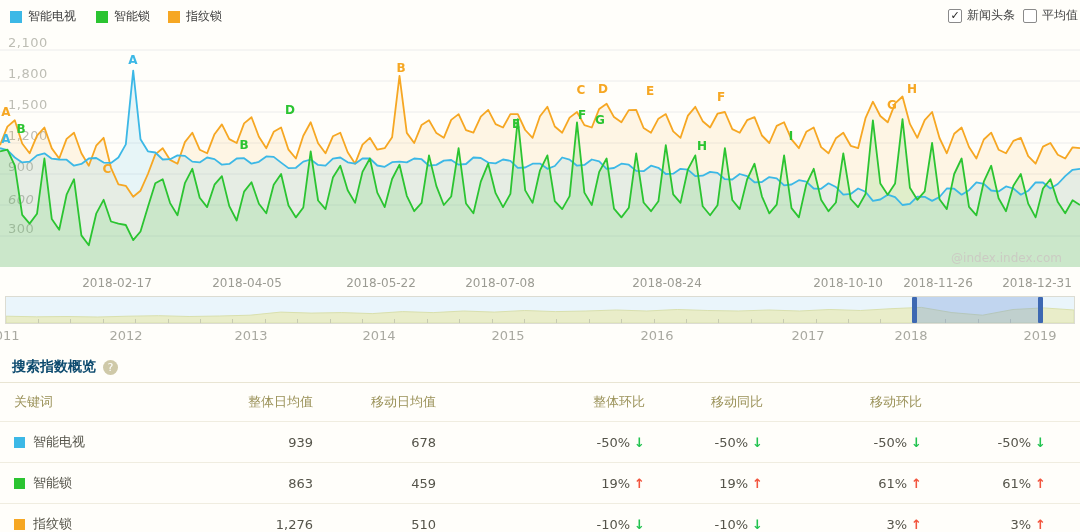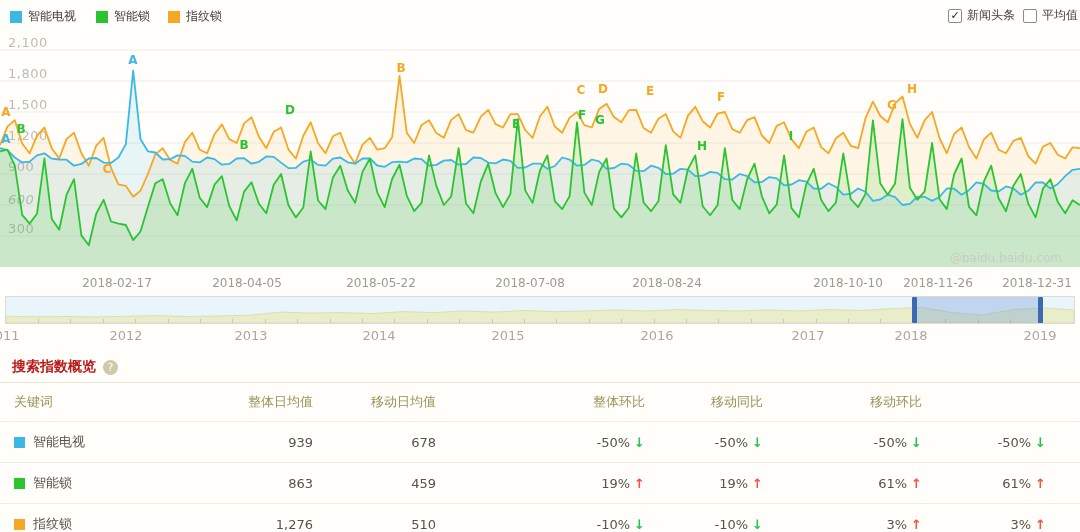--- a/index.html
+++ b/index.html
@@ -23,21 +23,21 @@
   
   .scrubber{position:absolute;left:5px;top:296px;width:1070px;height:28px;border:1px solid #dcdcd2;
             background:linear-gradient(#f3fafd,#e8f4fa);box-sizing:border-box;}
   .scrub-sel{position:absolute;top:0;height:100%;background:rgba(110,150,215,.33);}
   .scrub-handle{position:absolute;top:0;width:5px;height:100%;background:#3d68b2;border-radius:1px;cursor:ew-resize;}
   .scrub-tick{position:absolute;bottom:0;width:1px;background:#c6cab0;}
   .year-label{position:absolute;top:328px;font-size:13px;color:#a9a9a1;transform:translateX(-50%);}
   
   .overview{position:absolute;left:0;top:352px;width:1080px;}
   .ov-title-row{height:30px;display:flex;align-items:center;padding-left:12px;gap:7px;}
-  .ov-title{font-size:14px;font-weight:bold;color:#b91c1c;}
+  .ov-title{font-size:14px;font-weight:bold;color:#0c4a6e;}
   .help-icon{width:15px;height:15px;border-radius:50%;background:#cfc9a8;color:#fff;font-size:11px;
              display:flex;align-items:center;justify-content:center;cursor:pointer;}
   .ov-rule{border:none;border-top:1px solid #e9e5d3;margin:0;}
   .ov-grid{display:grid;grid-template-columns:220px 93px 123px 209px 118px 159px 124px 34px;align-items:center;}
   .ov-head{height:38px;font-size:13px;color:#9b9259;}
   .ov-row{height:40px;border-top:1px solid #f0ede0;font-size:13px;color:#55544a;}
   .cell-r{text-align:right;}
   .kw-cell{display:flex;align-items:center;gap:8px;padding-left:14px;}
   .kw-swatch{width:11px;height:11px;display:inline-block;}
   .arrow{font-weight:bold;margin-left:4px;}
@@ -114,28 +114,28 @@
     <div class="marker" style="color: rgb(246, 167, 35); left: 721px; top: 97px;">F</div>
     <div class="marker" style="color: rgb(43, 196, 49); left: 791px; top: 136px;">I</div>
     <div class="marker" style="color: rgb(246, 167, 35); left: 892px; top: 105px;">G</div>
     <div class="marker" style="color: rgb(246, 167, 35); left: 912px; top: 89px;">H</div>
   </div>
 
 <div id="xticks">
     <div class="xtick" style="left: 117px;">2018-02-17</div>
     <div class="xtick" style="left: 247px;">2018-04-05</div>
     <div class="xtick" style="left: 381px;">2018-05-22</div>
-    <div class="xtick" style="left: 530px; text-align: right;">2018-07-08</div>
+    <div class="xtick" style="left: 500px; text-align: right;">2018-07-08</div>
     <div class="xtick" style="left: 667px;">2018-08-24</div>
     <div class="xtick" style="left: 804px; margin-left: 44px;">2018-10-10</div>
     <div class="xtick" style="left: 938px;">2018-11-26</div>
     <div class="xtick" style="left: 1037px;">2018-12-31</div>
   </div>
 
-<div class="watermark">@baidu.baidu.com</div>
+<div class="watermark">@index.index.com</div>
 
 <div class="scrubber">
   <svg id="scrub-svg" width="1068" height="26" style="position:absolute;left:0;top:0">
       <rect x="0" y="0" width="1068" height="26" fill="#eaf5fb"></rect>
       <path d="M0,26 L0.0,19.2 L30.5,19.8 L61.0,19.5 L91.5,20.0 L122.1,19.2 L152.6,18.7 L183.1,19.5 L213.6,19.0 L244.1,18.2 L274.6,15.1 L305.1,16.1 L335.7,15.6 L366.2,16.6 L396.7,14.6 L427.2,15.6 L457.7,14.0 L488.2,15.1 L518.7,13.5 L549.3,14.6 L579.8,14.0 L610.3,13.0 L640.8,14.0 L671.3,12.5 L701.8,13.5 L732.3,14.0 L762.9,13.0 L793.4,14.0 L823.9,12.5 L854.4,13.5 L884.9,11.7 L915.4,10.4 L945.9,15.6 L976.5,18.2 L1007.0,12.5 L1037.5,10.9 L1068.0,13.0 L1068,26 Z" fill="#e9edc9" stroke="#d9e0ae" stroke-width="1"></path>
     </svg>
   <div id="scrub-ticks">
       <div class="scrub-tick" style="left: 32px; height: 4px;"></div>
       <div class="scrub-tick" style="left: 64.4px; height: 4px;"></div>
       <div class="scrub-tick" style="left: 96.8px; height: 4px;"></div>

